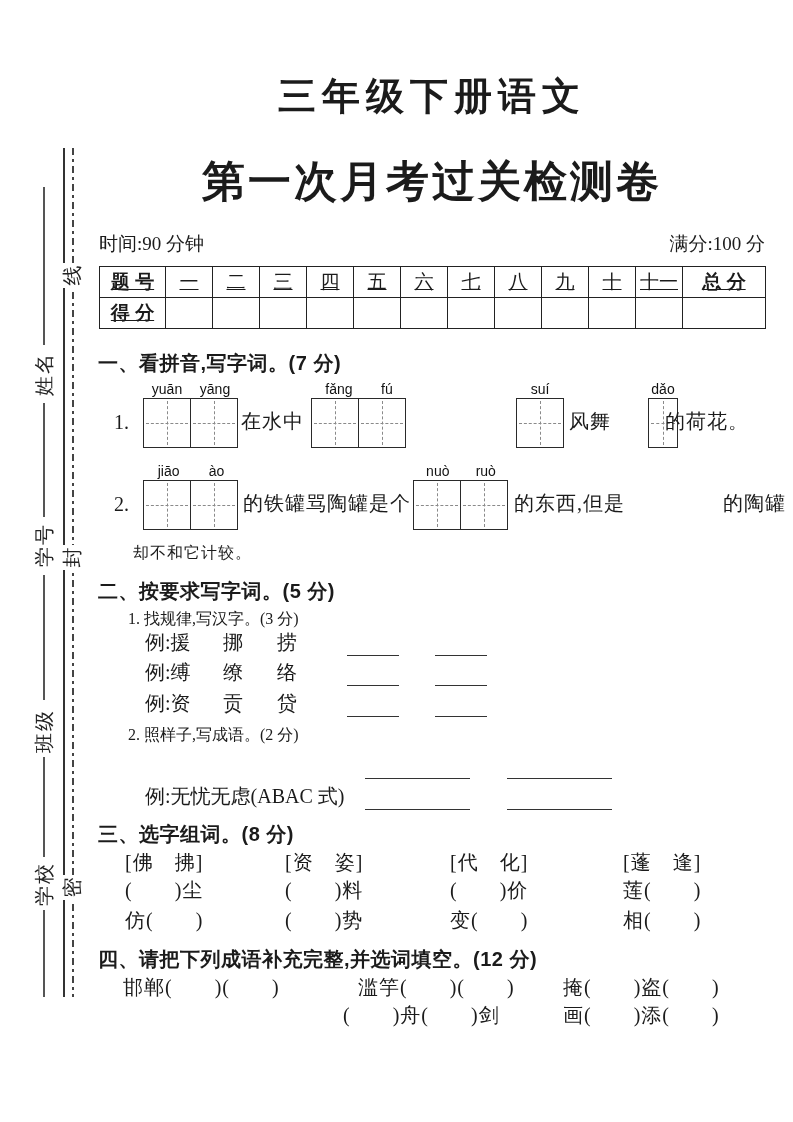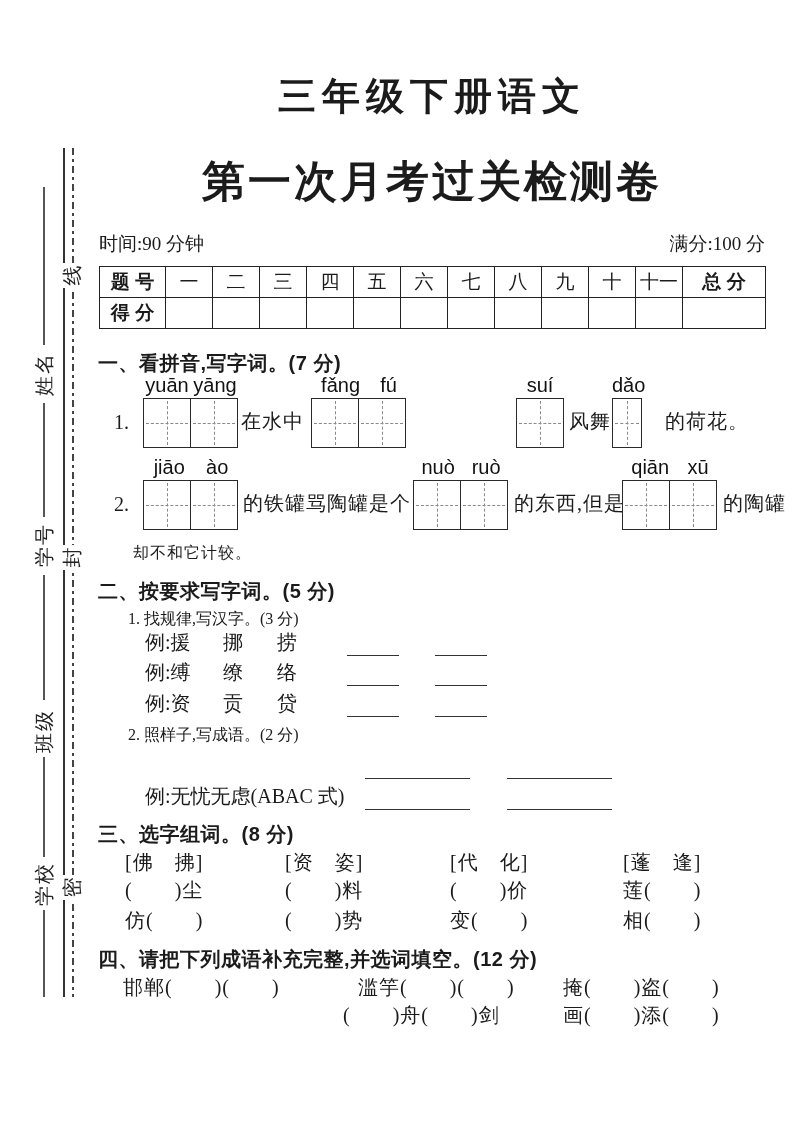--- a/index.html
+++ b/index.html
@@ -31,41 +31,41 @@
   }
   .sealchar.c1{top:263px}.sealchar.c2{top:545px}.sealchar.c3{top:875px}
   
   .titles{position:absolute;left:99px;width:666px;text-align:center;margin-top:15px;}
   .title1{top:56px;font-size:38px;font-weight:bold;letter-spacing:6px;}
   .title2{top:138px;font-size:43px;font-weight:bold;letter-spacing:3px;}
   .metarow{position:absolute;left:99px;top:231px;width:666px;font-size:19px;}
   .meta-right{float:right;}
   
   table.score{
-    position:absolute;left:99px;top:266px;width:666px;border-collapse:collapse;table-layout:fixed;
+    position:absolute;left:99px;top:266px;width:666px;border-collapse:collapse;table-layout:fixed;text-decoration:underline;
   }
   table.score td{
     border:1.5px solid #222;height:30px;text-align:center;vertical-align:middle;
     font-size:19px;padding:0;
   }
   td.hd{font-family:"Liberation Sans","DejaVu Sans",sans-serif;font-weight:bold;font-size:19px;}
   
   .sec-title{
     position:absolute;left:98px;font-family:"Liberation Sans","DejaVu Sans",sans-serif;
     font-weight:bold;font-size:20px;letter-spacing:0.5px;
   }
   .body-line{position:absolute;font-size:16px;}
   
   .pbrow{position:absolute;left:0;width:793px;height:70px;}
   .pnum{position:absolute;bottom:14px;font-size:20px;}
   .ptext{position:absolute;bottom:13px;font-size:20px;letter-spacing:1px;white-space:nowrap;}
   .pbg{position:absolute;bottom:0;}
   .pyline{
     display:flex;justify-content:space-around;align-items:flex-end;height:19px;margin-bottom:1px;
-    font-family:"Liberation Sans","DejaVu Sans",sans-serif;font-size:20px;color:#111;
+    font-family:"Liberation Sans","DejaVu Sans",sans-serif;font-size:14px;color:#111;
   }
   .boxes{display:flex;}
   .tbox{width:48px;height:50px;border:1.5px solid #2a2a2a;position:relative;box-sizing:border-box;background:#fff;}
   .tbox + .tbox{margin-left:-1.5px;}
   .tbox::before{content:"";position:absolute;left:50%;top:2px;bottom:2px;border-left:1.5px dashed #8a8a8a;}
   .tbox::after{content:"";position:absolute;top:50%;left:2px;right:2px;border-top:1.5px dashed #8a8a8a;}
   
   .xrow{position:absolute;left:0;width:793px;height:24px;}
   .xrow span{position:absolute;bottom:0;font-size:20px;white-space:nowrap;}
   .uline{position:absolute;bottom:0;border-bottom:1.5px solid #333;}
@@ -179,21 +179,21 @@
   </div>
   <div class="pbg" style="left:516px;width:48px">
     <div class="pyline">
         <span>suí</span>
       </div>
     <div class="boxes">
         <div class="tbox"></div>
       </div>
   </div>
   <span class="ptext" style="left:569px">风舞</span>
-  <div class="pbg" style="left:612px;width:30px">
+  <div class="pbg" style="left:648px;width:30px">
     <div class="pyline">
         <span>dǎo</span>
       </div>
     <div class="boxes">
         <div class="tbox"></div>
       </div>
   </div>
   <span class="ptext" style="left:665px">的荷花。</span>
 </div>
 
@@ -214,30 +214,20 @@
     <div class="pyline">
         <span>nuò</span>
         <span>ruò</span>
       </div>
     <div class="boxes">
         <div class="tbox"></div>
         <div class="tbox"></div>
       </div>
   </div>
   <span class="ptext" style="left:514px">的东西,但是</span>
-  <div class="pbg" style="left:622px;width:96px">
-    <div class="pyline">
-        <span>qiān</span>
-        <span>xū</span>
-      </div>
-    <div class="boxes">
-        <div class="tbox"></div>
-        <div class="tbox"></div>
-      </div>
-  </div>
   <span class="ptext" style="left:723px">的陶罐</span>
 </div>
 
 <div class="body-line" style="left:133px;top:543px;letter-spacing:1px">却不和它计较。</div>
 
 <div class="sec-title" style="top:578px">二、按要求写字词。(5 分)</div>
 <div class="body-line" style="left:128px;top:609px">1. 找规律,写汉字。(3 分)</div>
 
 <div class="xrow" style="top:632px">
   <span style="left:145px">例:援</span>

